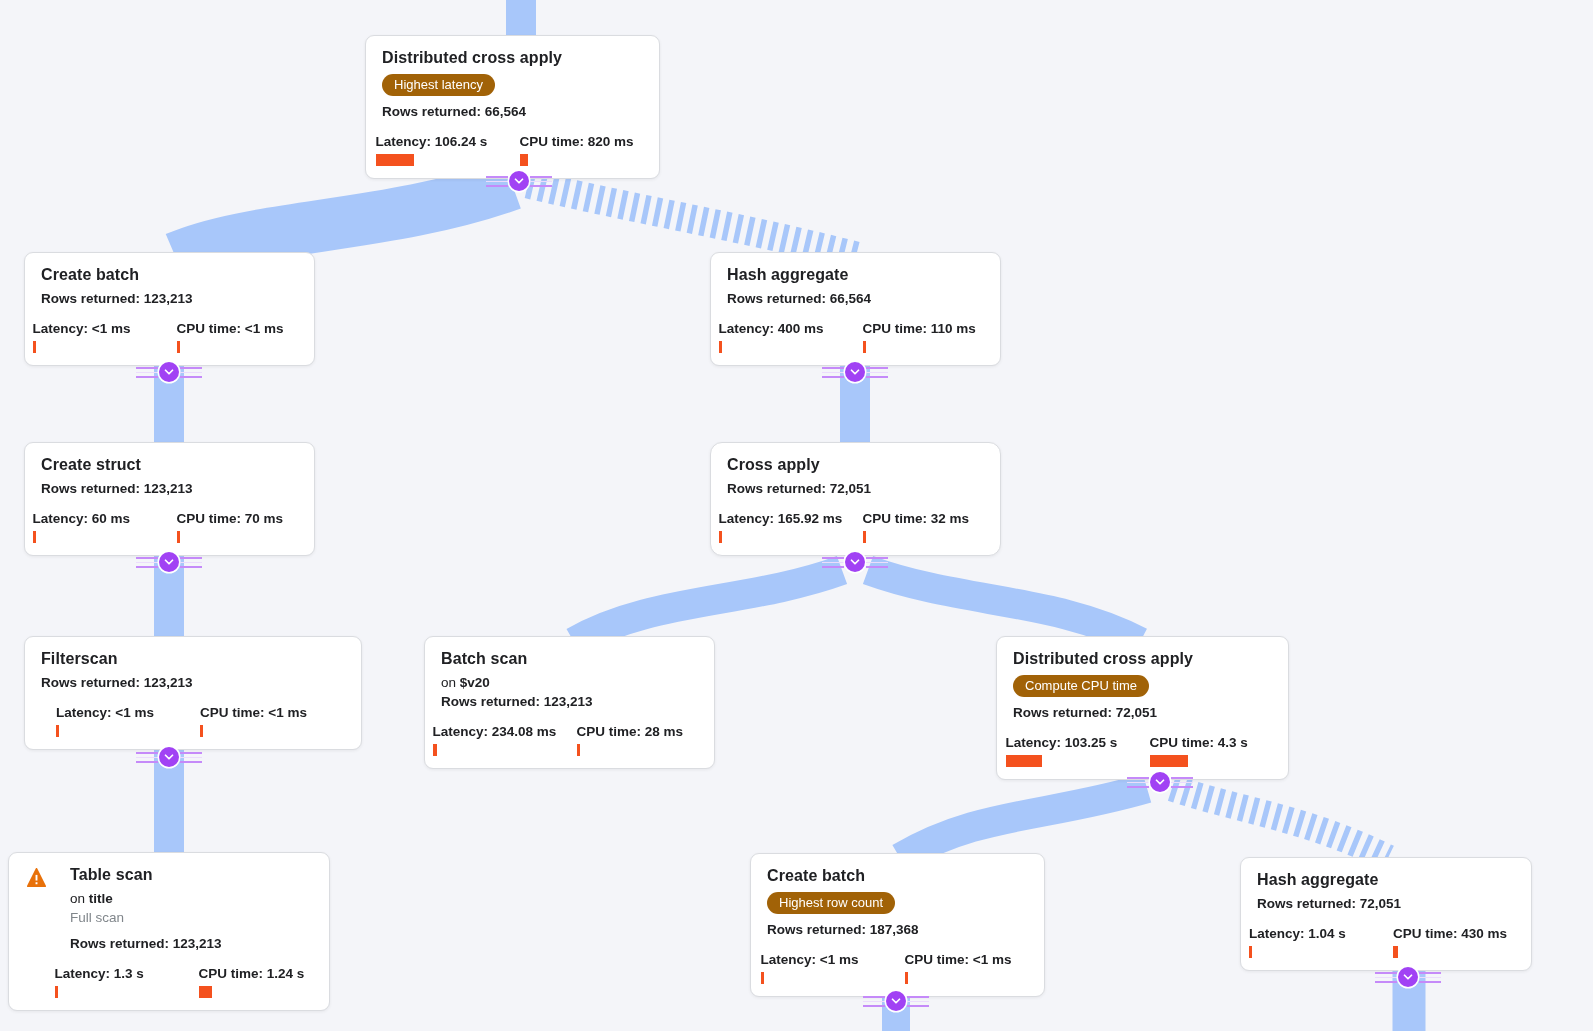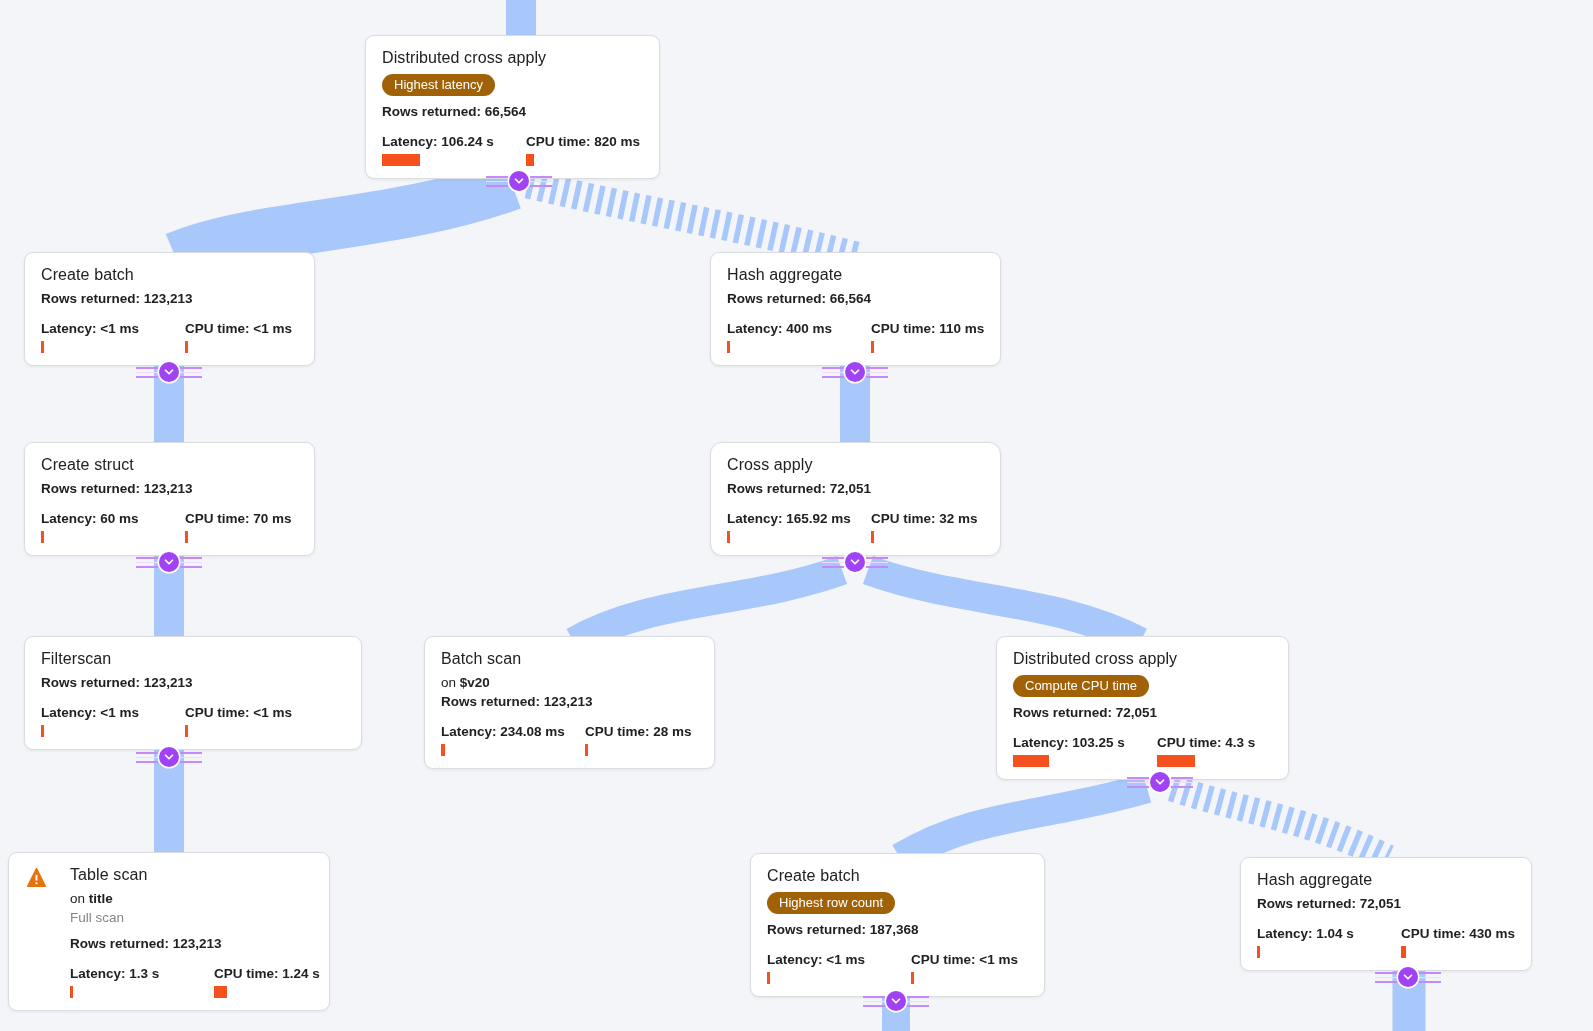--- a/index.html
+++ b/index.html
@@ -12,31 +12,31 @@
   .edges{position:absolute;left:0;top:0;z-index:1;}
   .edge{stroke:#a8c7fa;fill:none;}
 
   
   .card{
     position:absolute;z-index:2;box-sizing:border-box;
     background:#fff;border:1px solid #dadce0;border-radius:9px;
     padding:13px 16px 12px 16px;
     box-shadow:0 1px 3px rgba(60,64,67,.08);
   }
-  .card .title{font-size:16px;font-weight:400;letter-spacing:.1px;margin-bottom:7px;color:#202124;}
+  .card .title{font-size:16px;font-weight:700;letter-spacing:.1px;margin-bottom:7px;color:#202124;}
   .badge{
     display:inline-block;background:#a16207;color:#fff;
     font-size:13px;line-height:16px;padding:3px 12px;border-radius:12px;
     margin:0 0 7px 0;font-weight:400;
   }
   .rows{font-size:13.5px;font-weight:700;margin:1px 0 15px 0;}
   .online{font-size:13.5px;margin:0 0 4px 0;}
   .online b{font-weight:700;}
   .subtitle{font-size:13.5px;color:#80868b;margin:0 0 11px 0;}
-  .stats{display:flex;}
+  .stats{display:flex;justify-content:center;}
   .stat{min-width:130px;}
   .stat + .stat{margin-left:14px;}
   .stat-label{font-size:13.5px;font-weight:700;white-space:nowrap;}
   .bar{height:12px;background:#f4511e;margin-top:5px;width:3px;}
 
   
   .card.has-icon{padding-left:61px;}
   .warn{position:absolute;left:17px;top:15px;width:21px;height:19px;}
 
   

